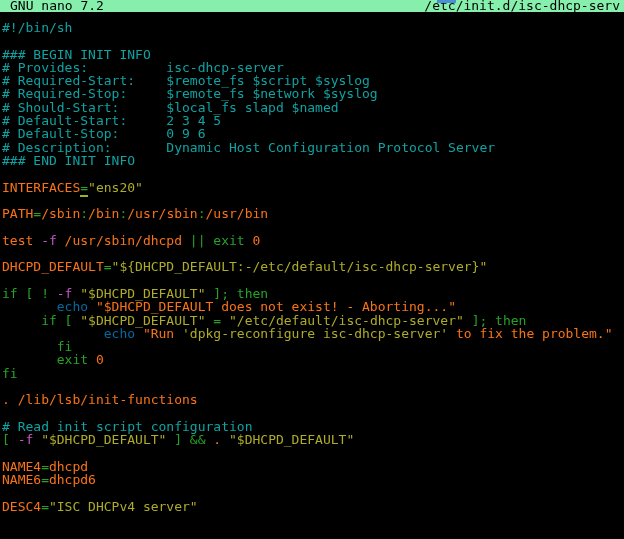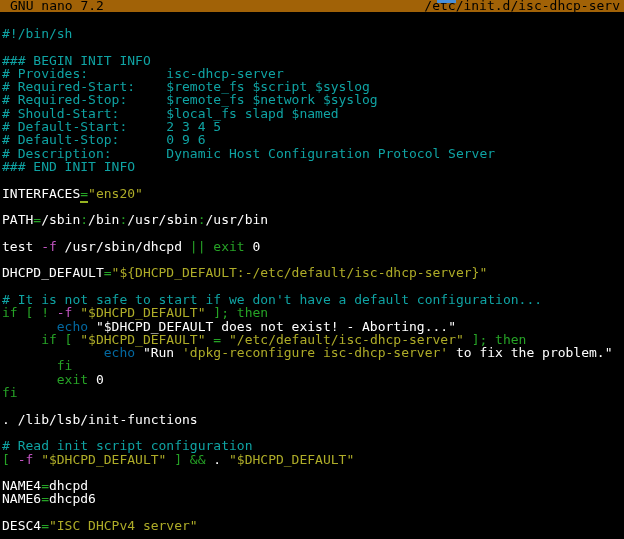--- a/index.html
+++ b/index.html
@@ -7,47 +7,46 @@
   #screen {
     position: relative;
     width: 624px; height: 539px;
     background: #000000;
     overflow: hidden;
     font-family: "DejaVu Sans Mono", "Liberation Mono", monospace;
   }
   #titlebar {
     position: absolute; top: 0; left: 0; right: 0;
     height: 12px;
-    background: #a16207;
+    background: #86efac;
     color: #000000;
     font-size: 13px; line-height: 12px;
     white-space: nowrap; overflow: hidden;
   }
   #titlebar .app { position: absolute; left: 10px; top: 0; }
   #titlebar .file { position: absolute; right: 4px; top: 0; }
   #notch {
     position: absolute; top: 0; left: 437px;
     width: 19px; height: 3px;
     background: #4a90d9;
   }
   #editor {
     position: absolute; top: 12px; left: 0; right: 0; bottom: 0;
-    padding: 2px 0 0 2px;
+    padding: 9px 0 0 2px;
     overflow: hidden;
     cursor: text;
-    margin-top: 13px;
   }
   .line {
     white-space: pre;
     font-size: 13px;
     line-height: 13.3px;
     height: 13.3px;
     color: #d4d4d4;
   }
-  .c-fg      { color: #ffffff; }
+  .c-fg      { color: #f97316; }
   .c-comment { color: #0fa3a3; }
   .c-keyword { color: #26a326; }
   .c-string  { color: #aeac28; }
   .c-option  { color: #c355c3; }
   .c-command { color: #0369a1; }
   .cursor    { border-bottom: 2px solid #96b321; }
 </style>
 </head>
 <body>
 
@@ -71,21 +70,20 @@
       <div class="line"><span class="c-comment">### END INIT INFO</span></div>
       <div class="line"> </div>
       <div class="line"><span class="c-fg">INTERFACES</span><span class="c-keyword cursor">=</span><span class="c-string">"ens20"</span></div>
       <div class="line"> </div>
       <div class="line"><span class="c-fg">PATH</span><span class="c-keyword">=</span><span class="c-fg">/sbin</span><span class="c-keyword">:</span><span class="c-fg">/bin</span><span class="c-keyword">:</span><span class="c-fg">/usr/sbin</span><span class="c-keyword">:</span><span class="c-fg">/usr/bin</span></div>
       <div class="line"> </div>
       <div class="line"><span class="c-fg">test </span><span class="c-option">-f</span><span class="c-fg"> /usr/sbin/dhcpd </span><span class="c-keyword">|| exit</span><span class="c-fg"> 0</span></div>
       <div class="line"> </div>
       <div class="line"><span class="c-fg">DHCPD_DEFAULT</span><span class="c-keyword">=</span><span class="c-string">"${DHCPD_DEFAULT:-/etc/default/isc-dhcp-server}"</span></div>
       <div class="line"> </div>
-      <div class="line"><span class="c-comment"># It is not safe to start if we don't have a default configuration...</span></div>
       <div class="line"><span class="c-keyword">if [ !</span><span class="c-fg"> </span><span class="c-option">-f</span><span class="c-fg"> </span><span class="c-string">"$DHCPD_DEFAULT"</span><span class="c-keyword"> ]; then</span></div>
       <div class="line"><span class="c-fg">       </span><span class="c-command">echo</span><span class="c-fg"> "$DHCPD_DEFAULT does not exist! - Aborting..."</span></div>
       <div class="line"><span class="c-fg">     </span><span class="c-keyword">if [</span><span class="c-fg"> </span><span class="c-string">"$DHCPD_DEFAULT"</span><span class="c-keyword"> = </span><span class="c-string">"/etc/default/isc-dhcp-server"</span><span class="c-keyword"> ]; then</span></div>
       <div class="line"><span class="c-fg">             </span><span class="c-command">echo</span><span class="c-fg"> "Run </span><span class="c-string">'dpkg-reconfigure isc-dhcp-server'</span><span class="c-fg"> to fix the problem."</span></div>
       <div class="line"><span class="c-fg">       </span><span class="c-keyword">fi</span></div>
       <div class="line"><span class="c-fg">       </span><span class="c-keyword">exit</span><span class="c-fg"> 0</span></div>
       <div class="line"><span class="c-keyword">fi</span></div>
       <div class="line"> </div>
       <div class="line"><span class="c-fg">. /lib/lsb/init-functions</span></div>
       <div class="line"> </div>

